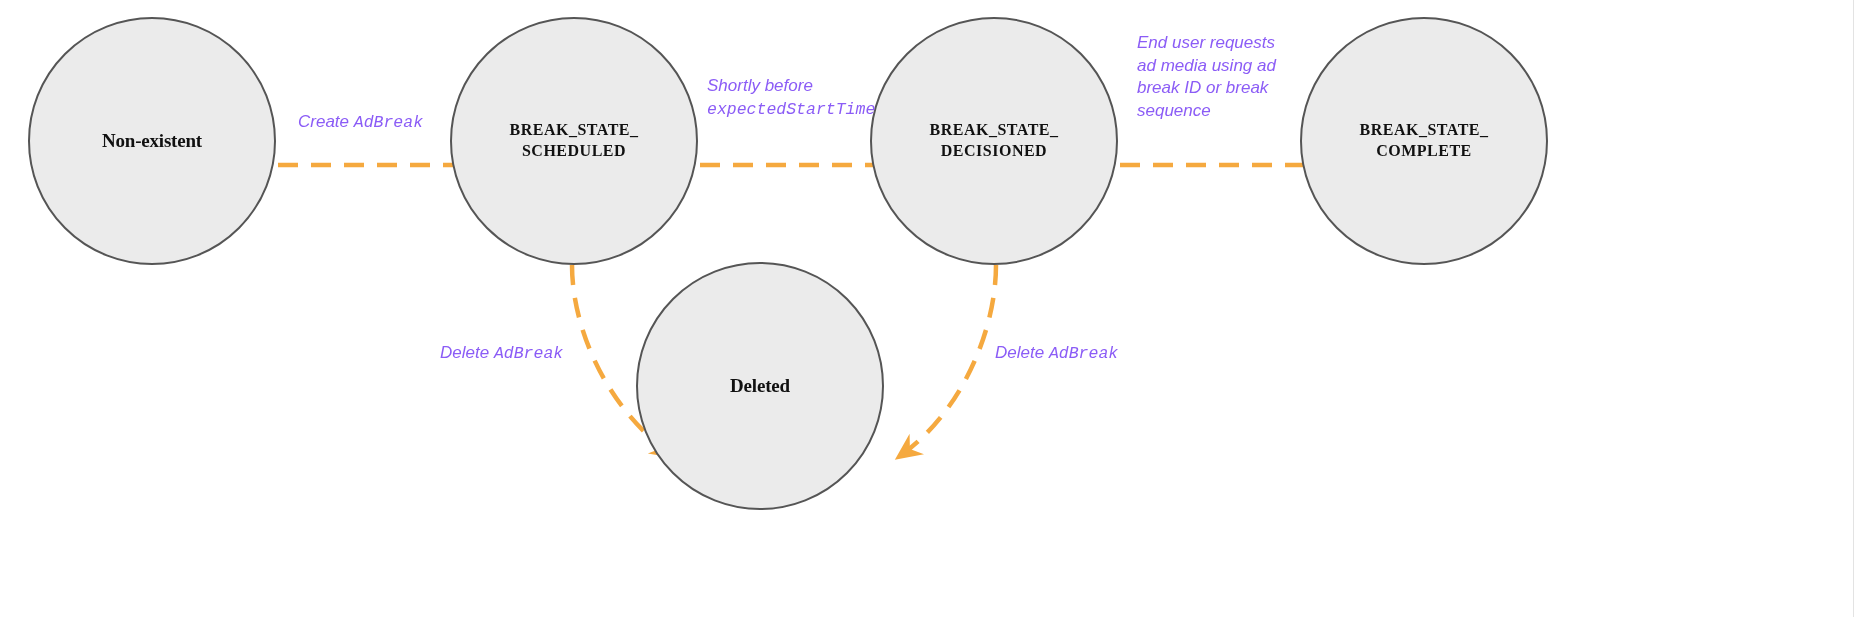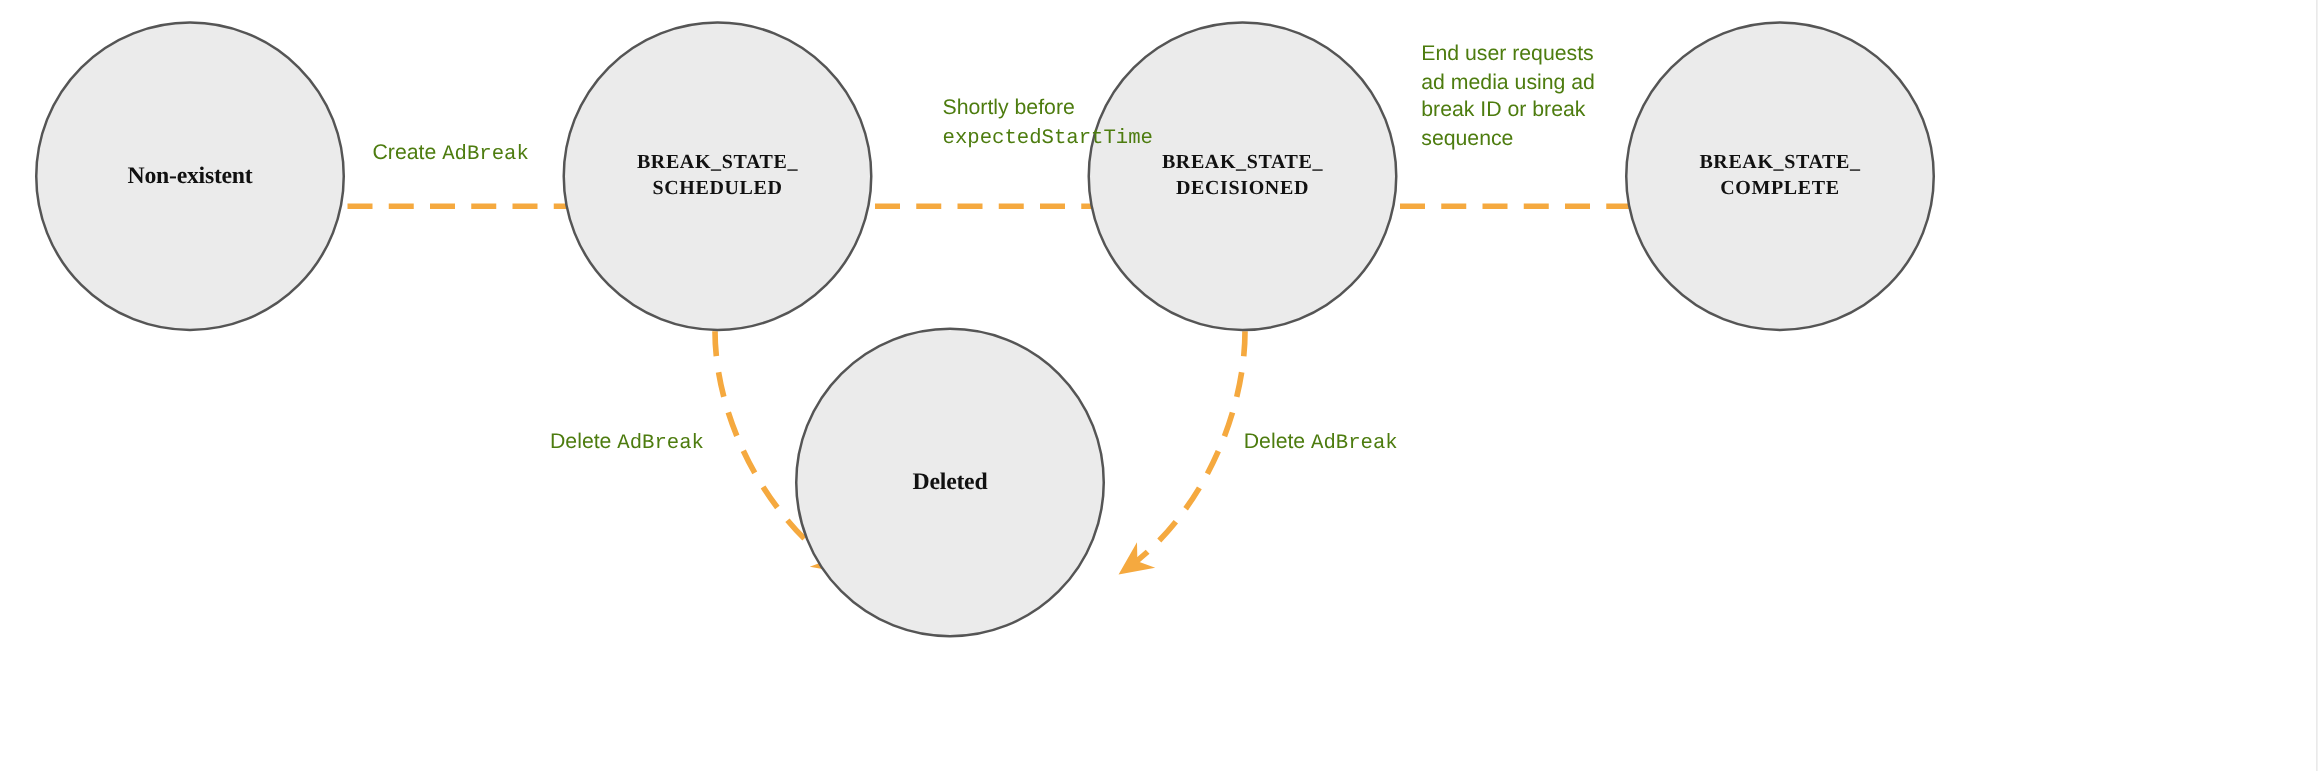--- a/index.html
+++ b/index.html
@@ -54,23 +54,24 @@
   .node-label.mono {
     font-family: Liberation Serif, serif;
     font-size: 16px;
     letter-spacing: 0.5px;
     white-space: pre-line;
   }
   .edge-label {
     position: absolute;
     font-family: "Liberation Sans", sans-serif;
     font-size: 17px;
-    color: #4d7c0f;
+    color: #8b5cf6;
     line-height: 1.33;
     white-space: pre-line;
+    font-style: italic;
   }
   .edge-label .mono {
     font-family: "Liberation Mono", monospace;
     font-size: 16.5px;
   }
 </style>
 </head>
 <body>
 
 <div id="canvas">
@@ -111,21 +112,21 @@
     <span class="node-label mono">BREAK_STATE_
 COMPLETE</span>
   </div>
 
   <div class="node" style="left:636px; top:262px; width:248px; height:248px;">
     <span class="node-label">Deleted</span>
   </div>
 
   <div class="edge-label" style="left:298px; top:87px;margin-top:24px;"><span>Create </span><span class="mono">AdBreak</span></div>
 
-  <div class="edge-label" style="left:707px; top:75px;margin-left:47px;"><span>Shortly before
+  <div class="edge-label" style="left:707px; top:75px;"><span>Shortly before
 </span><span class="mono">expectedStartTime</span></div>
 
   <div class="edge-label" style="left:1137px; top:32px;"><span>End user requests
 ad media using ad
 break ID or break
 sequence</span></div>
 
   <div class="edge-label" style="left:440px; top:342px;"><span>Delete </span><span class="mono">AdBreak</span></div>
 
   <div class="edge-label" style="left:995px; top:342px;"><span>Delete </span><span class="mono">AdBreak</span></div>

